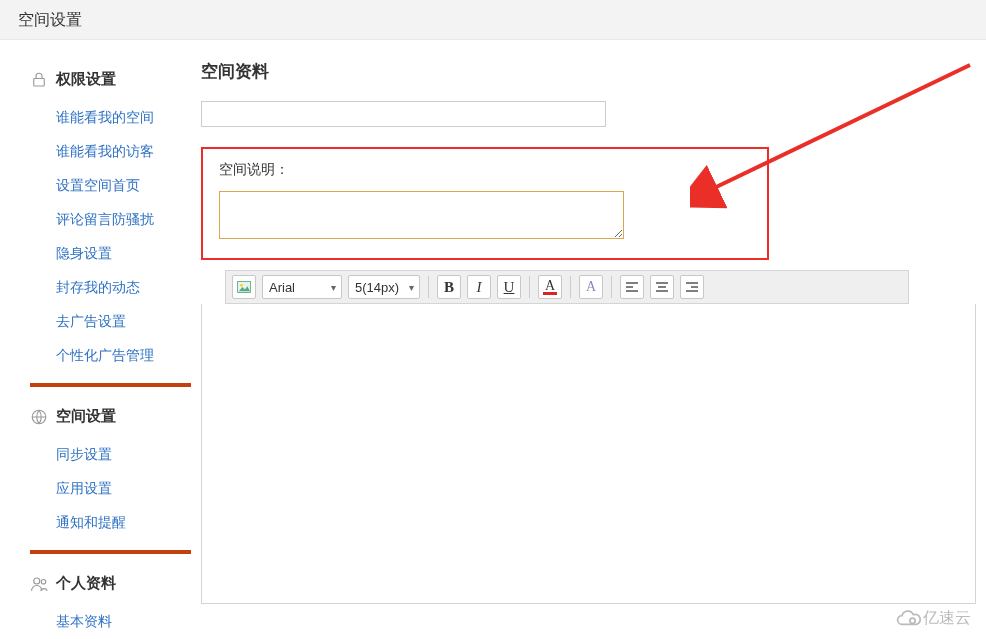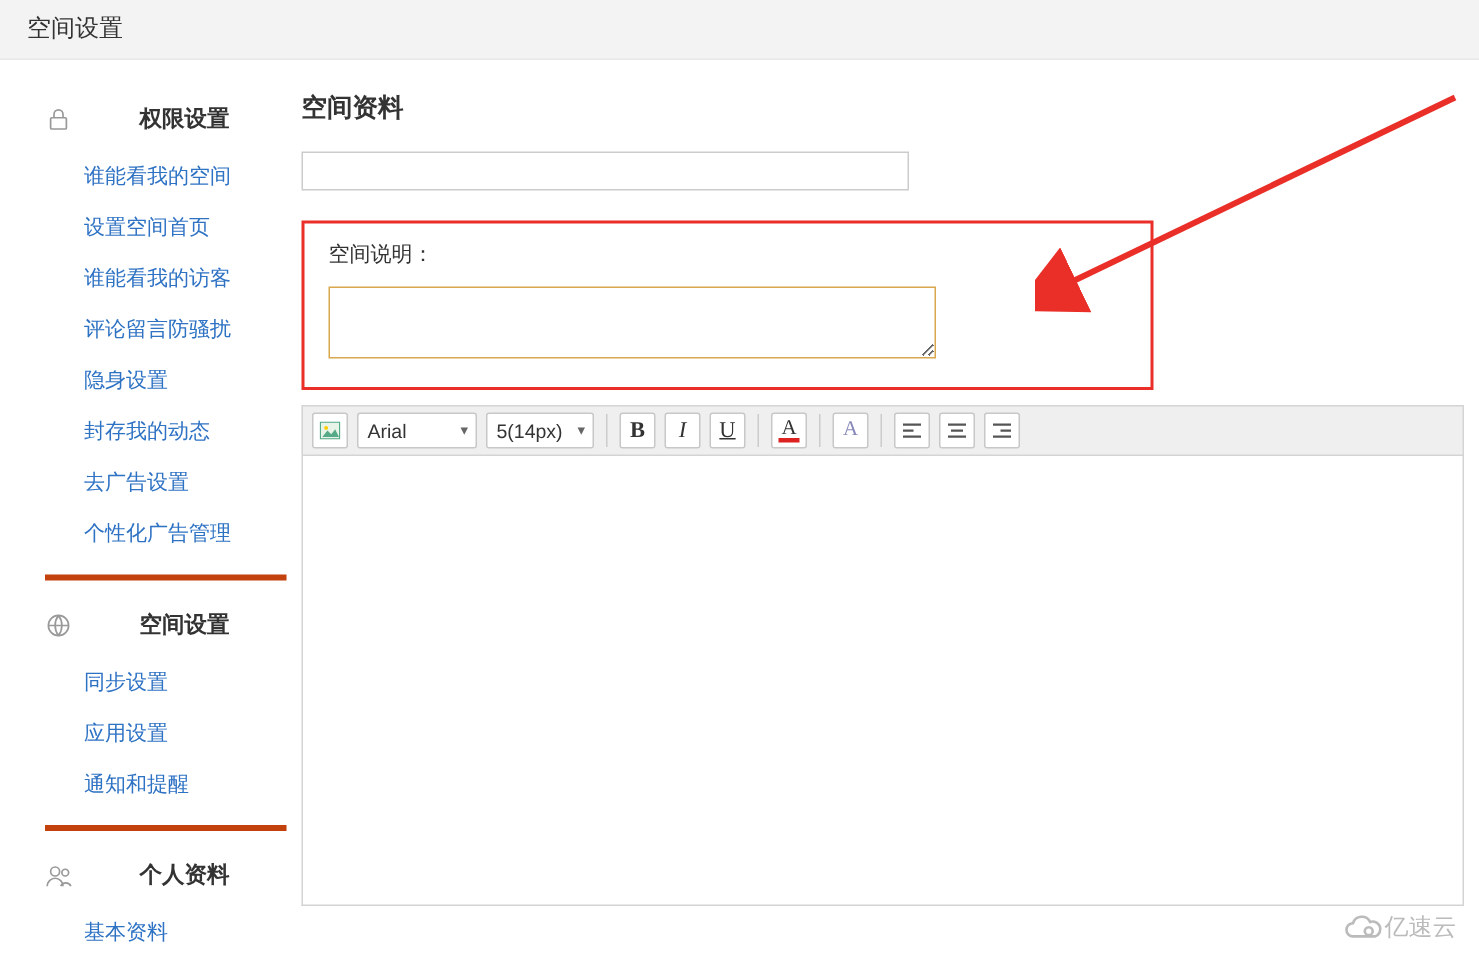--- a/index.html
+++ b/index.html
@@ -1,32 +1,32 @@
 <!DOCTYPE html>
 <html><head>
   <meta charset="utf-8">
   <style>
     * { margin: 0; padding: 0; box-sizing: border-box; }
     body { font-family: "Microsoft YaHei", Arial, sans-serif; font-size: 14px; color: #333; background: #fff; width: 986px; height: 639px; overflow: hidden; position: relative; }
     .header { background: #f3f3f3; height: 40px; line-height: 40px; padding-left: 18px; font-size: 16px; color: #333; border-bottom: 1px solid #e8e8e8; }
     .container { display: flex; }
     .sidebar { width: 200px; padding: 20px 0 20px 30px; }
-    .section-header { display: flex; align-items: center; font-weight: bold; font-size: 15px; color: #333; margin-bottom: 12px; margin-top: 10px; gap: 37px; }
+    .section-header { display: flex; align-items: center; font-weight: bold; font-size: 15px; color: #333; margin-bottom: 12px; margin-top: 10px; }
     .section-header svg { width: 18px; height: 18px; margin-right: 8px; fill: none; stroke: #999; stroke-width: 1.5; }
     .nav-list { list-style: none; margin-bottom: 20px; border-bottom: 4px solid #c2410c; padding-bottom: 10px; }
     .nav-list:last-child { border-bottom: none; }
     .nav-item { padding: 8px 0 8px 26px; color: #2e72c4; cursor: pointer; font-size: 14px; }
     .main { flex: 1; padding: 20px 10px 20px 10px; }
     .form-title { font-weight: bold; font-size: 17px; margin-bottom: 18px; }
     .form-label { font-size: 14px; margin-bottom: 12px; color: #333; }
     .text-input { width: 405px; height: 26px; border: 1px solid #ccc; padding: 2px 5px; margin-bottom: 20px; }
     .highlight-box { border: 2px solid #ea2f29; padding: 12px 16px 16px 16px; width: 568px; margin-bottom: 10px; position: relative; }
     .textarea-input { width: 405px; height: 48px; border: 1px solid #d9a84e; resize: both; padding: 4px; background: #fff; }
     .arrow-svg { position: absolute; left: 690px; top: 60px; pointer-events: none; }
-    .toolbar { background: #efefef; border: 1px solid #d4d4d4; padding: 4px 6px; display: flex; align-items: center; gap: 6px; width: 775px; margin-top: 4px; }
+    .toolbar { background: #efefef; border: 1px solid #d4d4d4; padding: 4px 6px; display: flex; align-items: center; gap: 6px; width: 684px; margin-top: 4px; margin-left: 24px; }
     .tb-btn { width: 24px; height: 24px; border: 1px solid #c8c8c8; background: #fff; display: inline-flex; align-items: center; justify-content: center; border-radius: 2px; cursor: pointer; font-family: "Times New Roman", serif; }
     .tb-select { height: 24px; border: 1px solid #c8c8c8; background: #fff; font-size: 13px; padding: 0 18px 0 6px; border-radius: 2px; cursor: pointer; position: relative; display: inline-flex; align-items: center; }
     .tb-select::after { content: "▾"; position: absolute; right: 5px; font-size: 10px; color: #666; }
     .sel-font { width: 80px; }
     .sel-size { width: 72px; text-align: center; }
     .bold { font-weight: bold; font-size: 15px; }
     .italic { font-style: italic; font-size: 15px; }
     .underline { text-decoration: underline; font-size: 15px; }
     .color-a { font-size: 14px; font-family: serif; border-bottom: 3px solid #d22; padding: 0 2px; line-height: 12px; }
     .tb-sep { width: 1px; height: 22px; background: #ccc; margin: 0 2px; }
@@ -46,22 +46,22 @@
   <div class="sidebar">
     <div class="section-header">
       <svg viewBox="0 0 24 24">
           <rect x="5" y="10" width="14" height="10" rx="1"></rect>
           <path d="M8 10 V7 a4 4 0 0 1 8 0 v3"></path>
         </svg>
       <span>权限设置</span>
     </div>
     <ul class="nav-list">
       <li class="nav-item">谁能看我的空间</li>
+      <li class="nav-item">谁能看我的访客</li>
       <li class="nav-item">设置空间首页</li>
-      <li class="nav-item">谁能看我的访客</li>
       <li class="nav-item">评论留言防骚扰</li>
       <li class="nav-item">隐身设置</li>
       <li class="nav-item">封存我的动态</li>
       <li class="nav-item">去广告设置</li>
       <li class="nav-item">个性化广告管理</li>
     </ul>
 
     <div class="section-header">
       <svg viewBox="0 0 24 24">
           <circle cx="12" cy="12" r="9"></circle>

